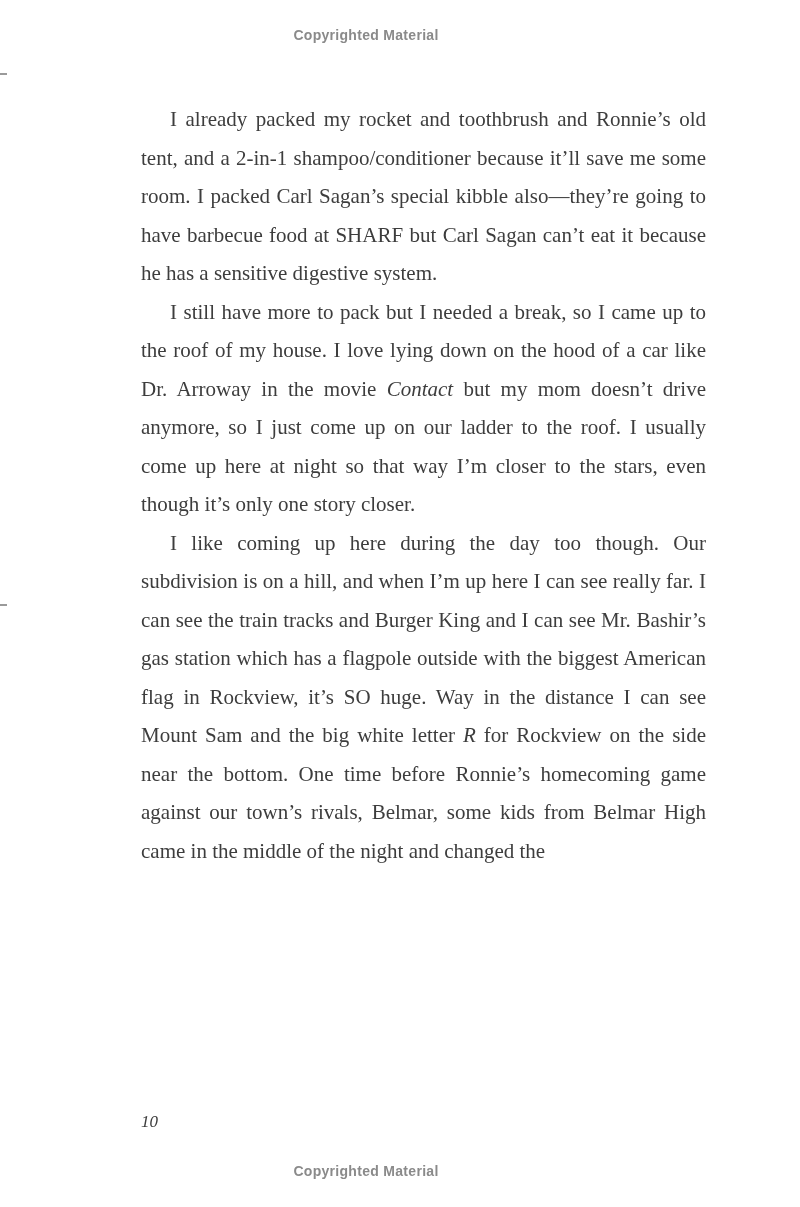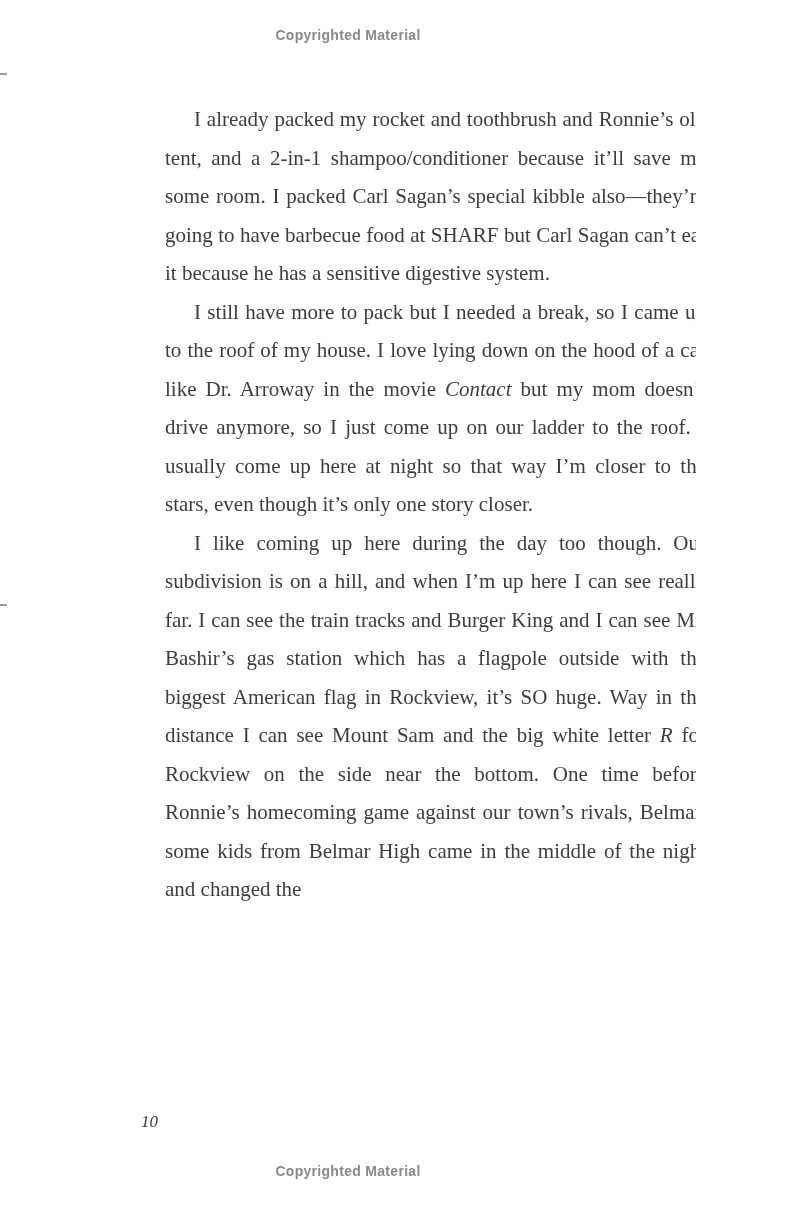--- a/index.html
+++ b/index.html
@@ -8,20 +8,21 @@
     background: #ffffff;
   }
   .page {
     position: relative;
     width: 696px;
     height: 1207px;
     background: #ffffff;
     overflow: hidden;
     font-family: "Liberation Serif", "DejaVu Serif", serif;
     color: #3d3d3d;
+    padding-left: 36px;
   }
   .watermark {
     position: absolute;
     left: 0;
     width: 100%;
     text-align: center;
     font-family: "Liberation Sans", "DejaVu Sans", sans-serif;
     font-weight: bold;
     font-size: 14px;
     letter-spacing: 0.3px;
@@ -38,21 +39,20 @@
     font-size: 21px;
     line-height: 38.5px;
     text-align: justify;
   }
   .content p {
     margin: 0;
     padding: 0;
   }
   .content p.indent {
     text-indent: 29px;
-    margin-left: 24px;
   }
   .content em {
     font-style: italic;
   }
 
   .page-number {
     position: absolute;
     left: 141px;
     top: 1112px;
     font-size: 17px;

